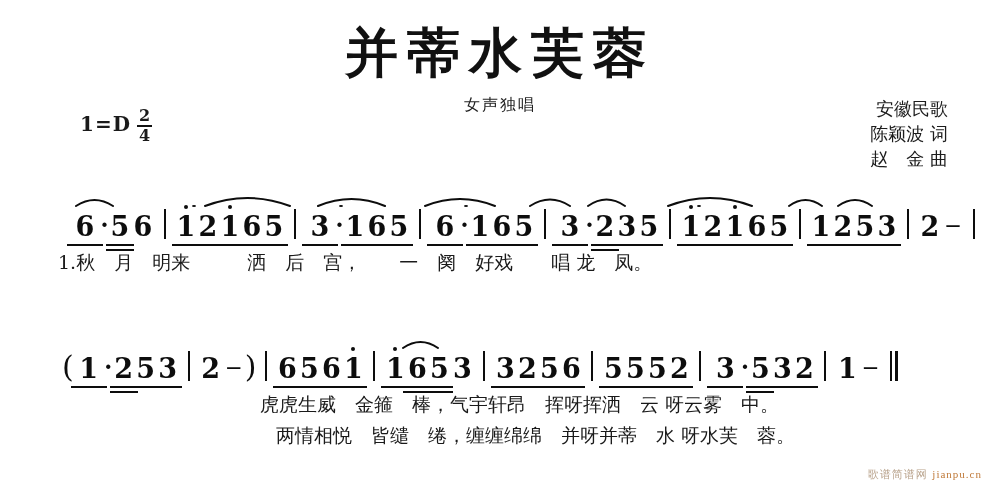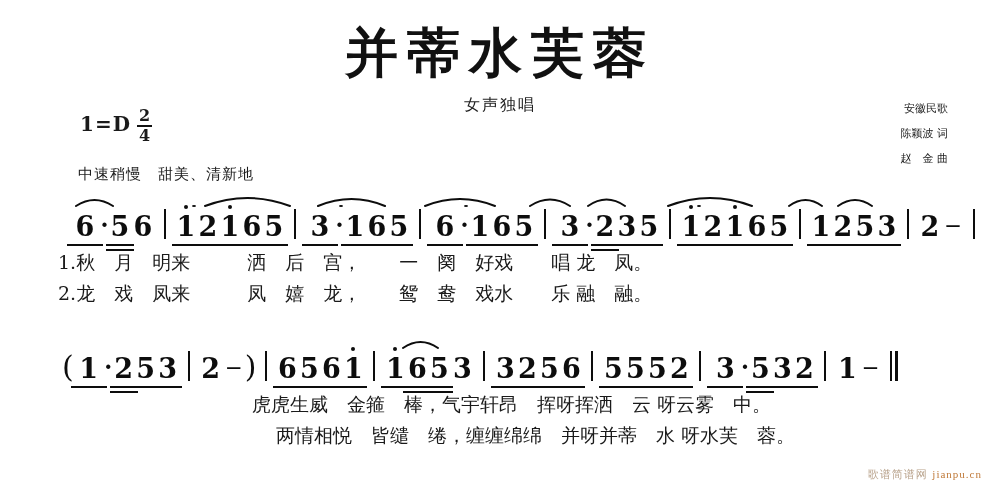--- a/index.html
+++ b/index.html
@@ -31,21 +31,21 @@
     position: absolute; top: 95px; left: 0; width: 1000px;
     text-align: center;
     font-size: 16px; letter-spacing: 2px;
     font-family: "DejaVu Serif", "Liberation Serif", serif;
     color: #222;
   }
 
   .credits {
     position: absolute; top: 96px; right: 52px;
     text-align: right;
-    font-size: 11px; line-height: 25px;
+    font-size: 18px; line-height: 25px;
     font-family: "DejaVu Serif", "Liberation Serif", serif;
     color: #1c1c1c;
   }
   .credits div { white-space: pre; }
 
   
   .keyblock {
     position: absolute; top: 112px; left: 80px;
     display: flex; align-items: flex-start;
     font-family: "DejaVu Serif", "Liberation Serif", serif;
@@ -226,21 +226,20 @@
 
   <div class="keyblock">
     <span class="keysig">1=D</span>
     <span class="meter">
       <span class="num">2</span>
       <span class="bar"></span>
       <span class="den">4</span>
     </span>
   </div>
 
-  <div class="tempo">中速稍慢　甜美、清新地</div>
 
   <div class="system" id="system-1">
     <div class="noterow" id="row-1" style="padding-left: 70px;">
         <span class="note beam1" style="width: 30px;">
           <span class="glyph">6</span>
         </span>
         <span class="augdot">·</span>
         <span class="note beam2" style="width: 22px;">
           <span class="glyph">5</span>
         </span>
@@ -347,21 +346,20 @@
         <path d="M 318 10 Q 351.5 -4 385 10" fill="none" stroke="#0d0d0d" stroke-width="2" stroke-linecap="round"></path>
         <path d="M 425 10 Q 460 -4 495 10" fill="none" stroke="#0d0d0d" stroke-width="2" stroke-linecap="round"></path>
         <path d="M 530 10 Q 550 -3 570 10" fill="none" stroke="#0d0d0d" stroke-width="2" stroke-linecap="round"></path>
         <path d="M 588 10 Q 606.5 -3 625 10" fill="none" stroke="#0d0d0d" stroke-width="2" stroke-linecap="round"></path>
         <path d="M 668 10 Q 710 -6 752 10" fill="none" stroke="#0d0d0d" stroke-width="2" stroke-linecap="round"></path>
         <path d="M 789 10 Q 805.5 -2 822 10" fill="none" stroke="#0d0d0d" stroke-width="2" stroke-linecap="round"></path>
         <path d="M 838 10 Q 855 -2 872 10" fill="none" stroke="#0d0d0d" stroke-width="2" stroke-linecap="round"></path>
       </svg>
     <div class="lyrics" style="margin-top:8px;">
       <span class="ln" style="top:0px;left:58px;">1.秋　月　明来　　　洒　后　宫，　　一　阕　好戏　　唱 龙　凤。</span>
-      <span class="ln" style="top:31px;left:58px;">2.龙　戏　凤来　　　凤　嬉　龙，　　鸳　鸯　戏水　　乐 融　融。</span>
     </div>
   </div>
 
   <div class="system" id="system-2">
     <div class="noterow" id="row-2" style="padding-left: 62px;">
         <span class="paren">(</span>
         <span class="note beam1" style="width: 30px;">
           <span class="glyph">1</span>
         </span>
         <span class="augdot">·</span>
@@ -450,21 +448,21 @@
         <span class="note" style="width: 24px;">
           <span class="glyph">1</span>
         </span>
         <span class="dash">–</span>
         <span class="barline-final"></span>
       </div>
     <svg class="slurlayer" id="slur-2" viewBox="0 0 1000 46">
         <path d="M 403 10 Q 420.5 -2 438 10" fill="none" stroke="#0d0d0d" stroke-width="2" stroke-linecap="round"></path>
       </svg>
     <div class="lyrics" style="margin-top:8px;">
-      <span class="ln" style="top:0px;left:252px;">虎虎生威　金箍　棒，气宇轩昂　挥呀挥洒　云 呀云雾　中。</span>
+      <span class="ln" style="top:0px;left:260px;">虎虎生威　金箍　棒，气宇轩昂　挥呀挥洒　云 呀云雾　中。</span>
       <span class="ln" style="top:31px;left:276px;">两情相悦　皆缱　绻，缠缠绵绵　并呀并蒂　水 呀水芙　蓉。</span>
     </div>
   </div>
 
   <div class="watermark">
     <span class="cn">歌谱简谱网</span>
     <span class="en">jianpu.cn</span>
   </div>
 
 </div>

